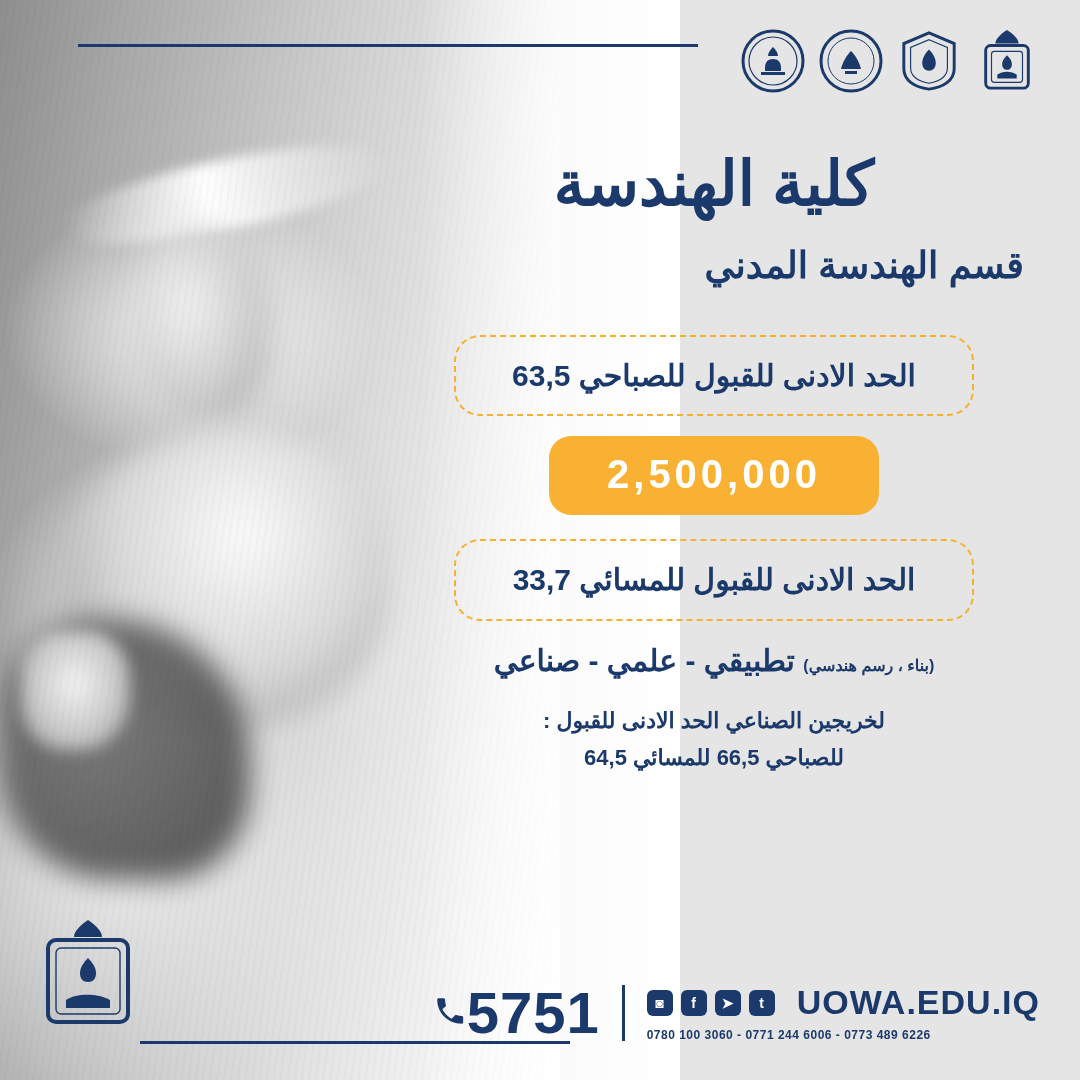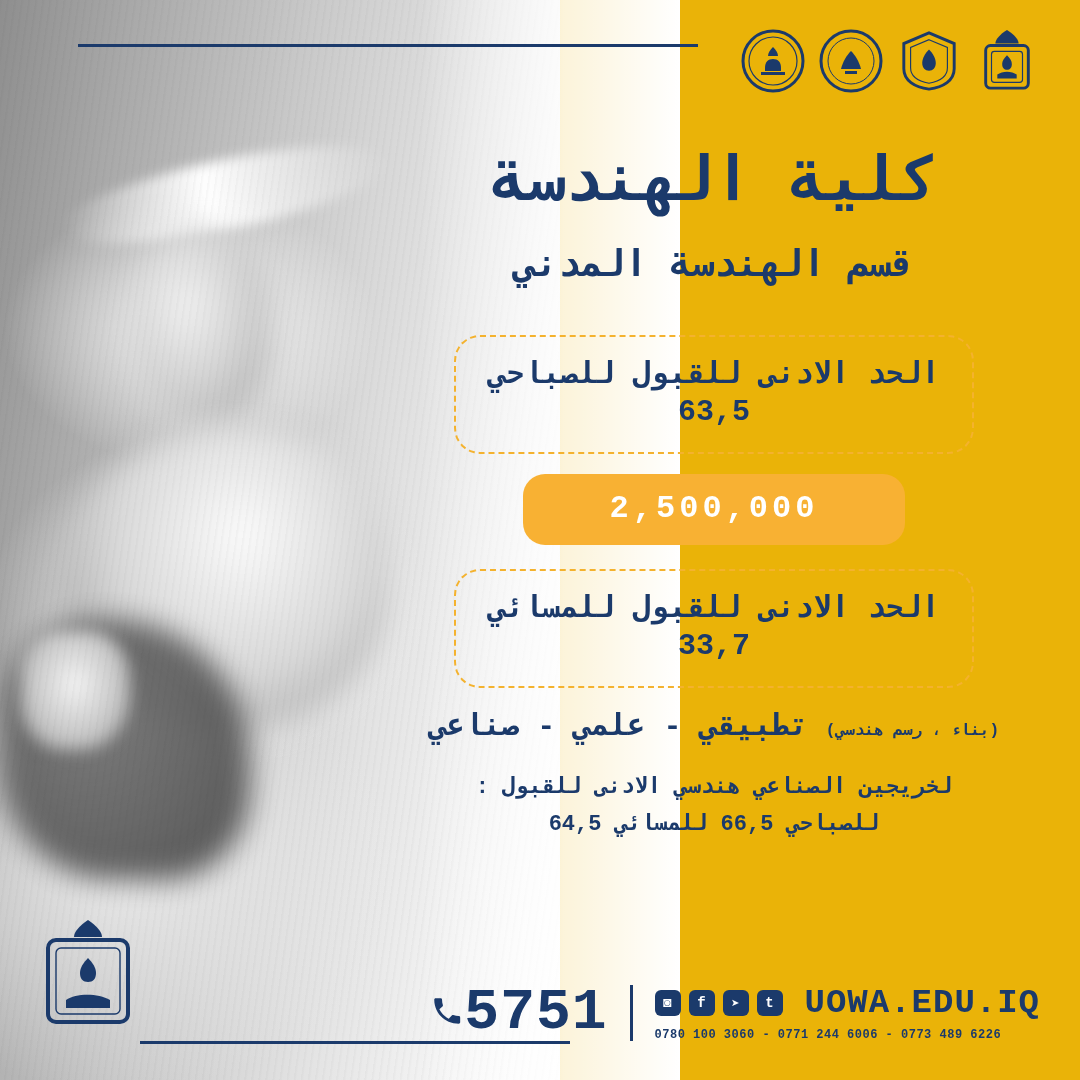--- a/index.html
+++ b/index.html
@@ -5,22 +5,22 @@
   html, body {
     margin: 0;
     padding: 0;
     background: #ffffff;
   }
   .poster {
     position: relative;
     width: 1080px;
     height: 1080px;
     overflow: hidden;
-    background: #eab308;
-    font-family: Liberation Mono, monospace;
+    background: #e5e5e5;
+    font-family: Liberation Sans, sans-serif;
     margin-left: 48px;
   }
 
   
   .photo-panel {
     position: absolute;
     left: 0;
     top: 0;
     width: 560px;
     height: 1080px;
@@ -134,42 +134,43 @@
     letter-spacing: -1px;
     line-height: 1.1;
     margin: 0 0 26px 0;
   }
   .dept-title {
     font-size: 37px;
     font-weight: 700;
     color: #1b3a6b;
     margin: 0 0 46px 0;
     line-height: 1.2;
+    text-align: right;
   }
 
   .dashed-box {
     border: 2px dashed #f4b22e;
     border-radius: 26px;
     padding: 20px 26px;
     margin: 0 auto 20px auto;
     width: 520px;
     box-sizing: border-box;
     color: #1b3a6b;
     font-size: 30px;
     font-weight: 700;
     line-height: 1.25;
   }
   .amount-box {
     background: #f8b133;
     border-radius: 22px;
-    width: 382px;
+    width: 330px;
     margin: 0 auto 24px auto;
     padding: 16px 0 18px 0;
     color: #ffffff;
-    font-size: 32px;
+    font-size: 40px;
     font-weight: 700;
     letter-spacing: 4px;
     direction: ltr;
   }
 
   .branches {
     margin-top: 16px;
     color: #1b3a6b;
     font-size: 30px;
     font-weight: 700;
@@ -322,21 +323,21 @@
     <div class="amount-box">2,500,000</div>
 
     <div class="dashed-box">الحد الادنى للقبول للمسائي 33,7</div>
 
     <div class="branches">
       <span class="note">(بناء ، رسم هندسي)</span>
       <span>تطبيقي - علمي - صناعي</span>
     </div>
 
     <div class="grad-note">
-      <div>لخريجين الصناعي هندسي الادنى للقبول :</div>
+      <div>لخريجين الصناعي الحد الادنى للقبول :</div>
       <div>للصباحي 66,5 للمسائي 64,5</div>
     </div>
   </div>
 
   <div class="seal">
     <svg width="104" height="120" viewBox="0 0 104 120" aria-hidden="true">
       <path d="M52 4c9 6 14 12 14 17H38c0-5 5-11 14-17z" fill="#1b3a6b"></path>
       <rect x="12" y="24" width="80" height="82" rx="8" fill="none" stroke="#1b3a6b" stroke-width="4"></rect>
       <rect x="20" y="32" width="64" height="66" rx="5" fill="none" stroke="#1b3a6b" stroke-width="1.4"></rect>
       <path d="M52 42c5 5 8 10 8 15 0 6-3 9-8 9s-8-3-8-9c0-5 3-10 8-15z" fill="#1b3a6b"></path>

